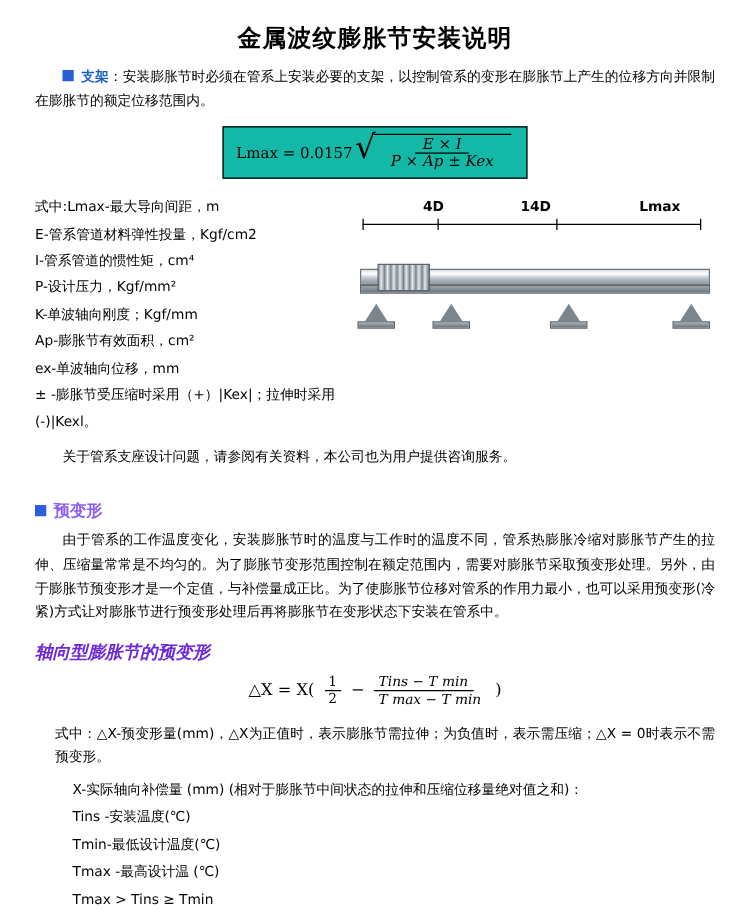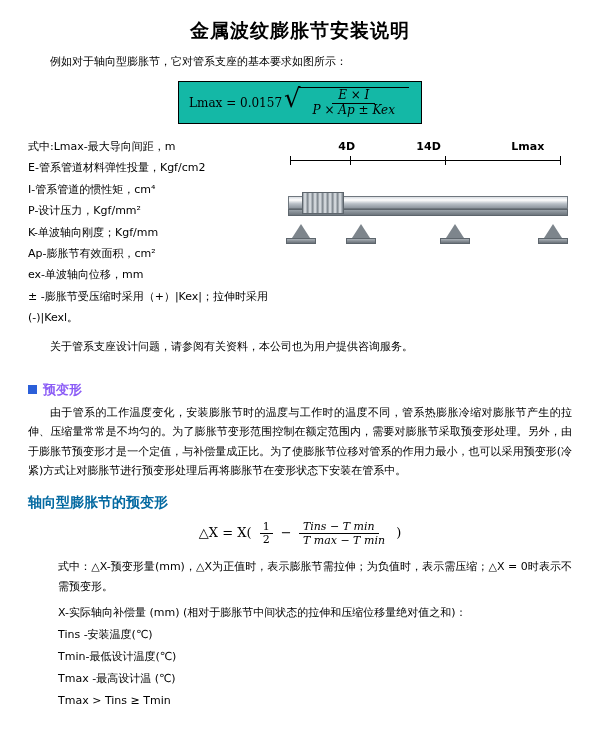--- a/index.html
+++ b/index.html
@@ -38,24 +38,25 @@
     top:-1px;
   }
   .head-blue{
     color:#8b5cf6;
     font-weight:bold;
     font-size:13px;
     margin:25px 0 4px 0;
   }
   .head-blue .lbl{vertical-align:middle;}
   .sub-blue{
-    color:#0369a1;
+    color:#6d28d9;
     font-weight:bold;
     font-size:14px;
     margin:14px 0 6px 0;
+    font-style:italic;
   }
   .inline-blue{
     color:#1a5fc8;
     font-weight:bold;
   }
   .formula-box{
     border:1px solid #000;
     display:inline-block;
     padding:5px 12px 5px 10px;
     font-size:12px;
@@ -175,22 +176,24 @@
 </style>
 </head>
 <body>
 
 <div class="page">
 
   <div class="title">金属波纹膨胀节安装说明</div>
 
   <div class="body-wrap">
 
-
-    <p class="indent">例如对于轴向型膨胀节，它对管系支座的基本要求如图所示：</p>
+    <p class="indent">
+      <span class="sq"></span><span class="inline-blue">支架</span>：<span>安装膨胀节时必须在管系上安装必要的支架，以控制管系的变形在膨胀节上产生的位移方向并限制在膨胀节的额定位移范围内。</span>
+    </p>
+
 
     <div class="center" style="margin:10px 0 12px 0;">
       <span class="formula-box">
         <span class="fx">
           <span>Lmax = 0.0157</span>
           <span class="radical">
             <span class="sign">√</span>
             <span class="inner">
               <span class="frac">
                 <span class="num">E × I</span>
@@ -270,21 +273,21 @@
         <span class="den">2</span>
       </span>
       <span>−</span>
       <span class="tfrac">
         <span class="num">Tins − T min</span>
         <span class="den">T max − T min</span>
       </span>
       <span>)</span>
     </div>
 
-    <p style="margin-left:30px;">式中：△X-预变形量(mm)，△X为正值时，表示膨胀节需拉伸；为负值时，表示需压缩；△X = 0时表示不需预变形。</p>
+    <p style="margin-left:16px;">式中：△X-预变形量(mm)，△X为正值时，表示膨胀节需拉伸；为负值时，表示需压缩；△X = 0时表示不需预变形。</p>
 
     <div class="lines note-lines">
       <div>X-实际轴向补偿量 (mm) (相对于膨胀节中间状态的拉伸和压缩位移量绝对值之和)：</div>
       <div>Tins -安装温度(℃)</div>
       <div>Tmin-最低设计温度(℃)</div>
       <div>Tmax -最高设计温 (℃)</div>
       <div>Tmax &gt; Tins ≥ Tmin</div>
     </div>
 
   </div>

